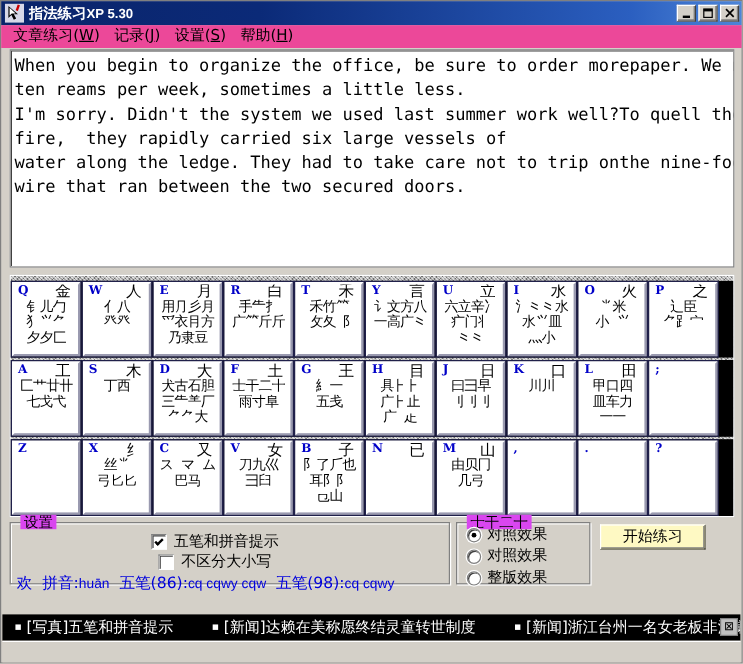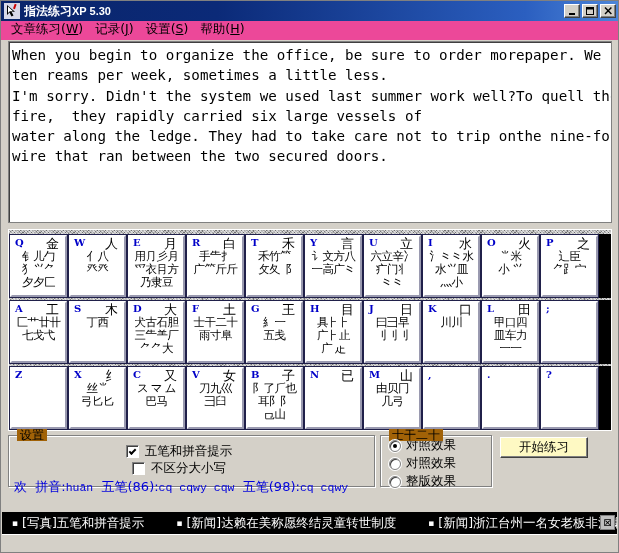--- a/index.html
+++ b/index.html
@@ -126,38 +126,38 @@
     line-height:10px;
   }
   .key .kmain{
     position:absolute;right:6px;top:0px;
     font-family:"DejaVu Sans","Liberation Sans",sans-serif;
     font-size:13px;color:#000;line-height:14px;
   }
   .key .krad{
     position:absolute;left:0;right:0;top:13px;
     text-align:center;
-    font-family:Liberation Sans, sans-serif;
+    font-family:Liberation Mono, monospace;
     font-size:11.5px;line-height:13px;color:#000;
     letter-spacing:-0.5px;
     white-space:pre-line;
   }
 
   
   .bottom{
     display:flex;margin:4px 6px 0 7px;height:52px;
   }
   .gbox{
     border:1px solid #808080;
     box-shadow:inset 1px 1px 0 #ffffff, 1px 1px 0 #ffffff;
     position:relative;box-sizing:border-box;
   }
   .gbox > .glabel{
     position:absolute;top:-7px;left:8px;
-    background:#a16207;padding:0 3px;font-size:12px;color:#000;
+    background:#d946ef;padding:0 3px;font-size:12px;color:#000;
     font-family:"DejaVu Sans","Liberation Sans",sans-serif;
     line-height:12px;
   }
   .settings{width:367px;height:52px;margin-right:5px;}
   .chkrow{display:flex;align-items:center;padding:7px 0 0 7px;flex-direction:column;}
   .chk{display:flex;align-items:center;margin-right:32px;cursor:default;}
   .chkbox{
     width:13px;height:13px;background:#fff;
     border-top:1px solid #808080;border-left:1px solid #808080;
     border-right:1px solid #fff;border-bottom:1px solid #fff;
@@ -168,21 +168,21 @@
     content:"";position:absolute;left:2px;top:3px;
     width:5px;height:2px;border-left:2px solid #000;border-bottom:2px solid #000;
     transform:rotate(-45deg);
   }
   .chklbl{font-size:12.5px;font-family:"DejaVu Sans","Liberation Sans",sans-serif;color:#000;white-space:nowrap;}
   .hintline{
     padding:2px 0 0 5px;color:#0000dd;white-space:nowrap;
     font-family:"DejaVu Sans","Liberation Sans",sans-serif;
     font-size:13px;line-height:15px;
   }
-  .hintline .mono{font-family:Liberation Mono, monospace;font-size:11.5px;}
+  .hintline .mono{font-family:Liberation Sans, sans-serif;font-size:11.5px;}
 
   .effects{width:112px;height:52px;margin-right:8px;}
   .radrow{display:flex;align-items:center;padding-left:8px;margin-top:1px;cursor:default;}
   .radrow:first-child{margin-top:5px;}
   .radio{
     width:12px;height:12px;border-radius:50%;
     background:#fff;
     border:1px solid #808080;
     box-shadow:inset 1px 1px 0 #404040, 0 0 0 1px #ffffff;
     margin-right:5px;flex:none;position:relative;box-sizing:border-box;

